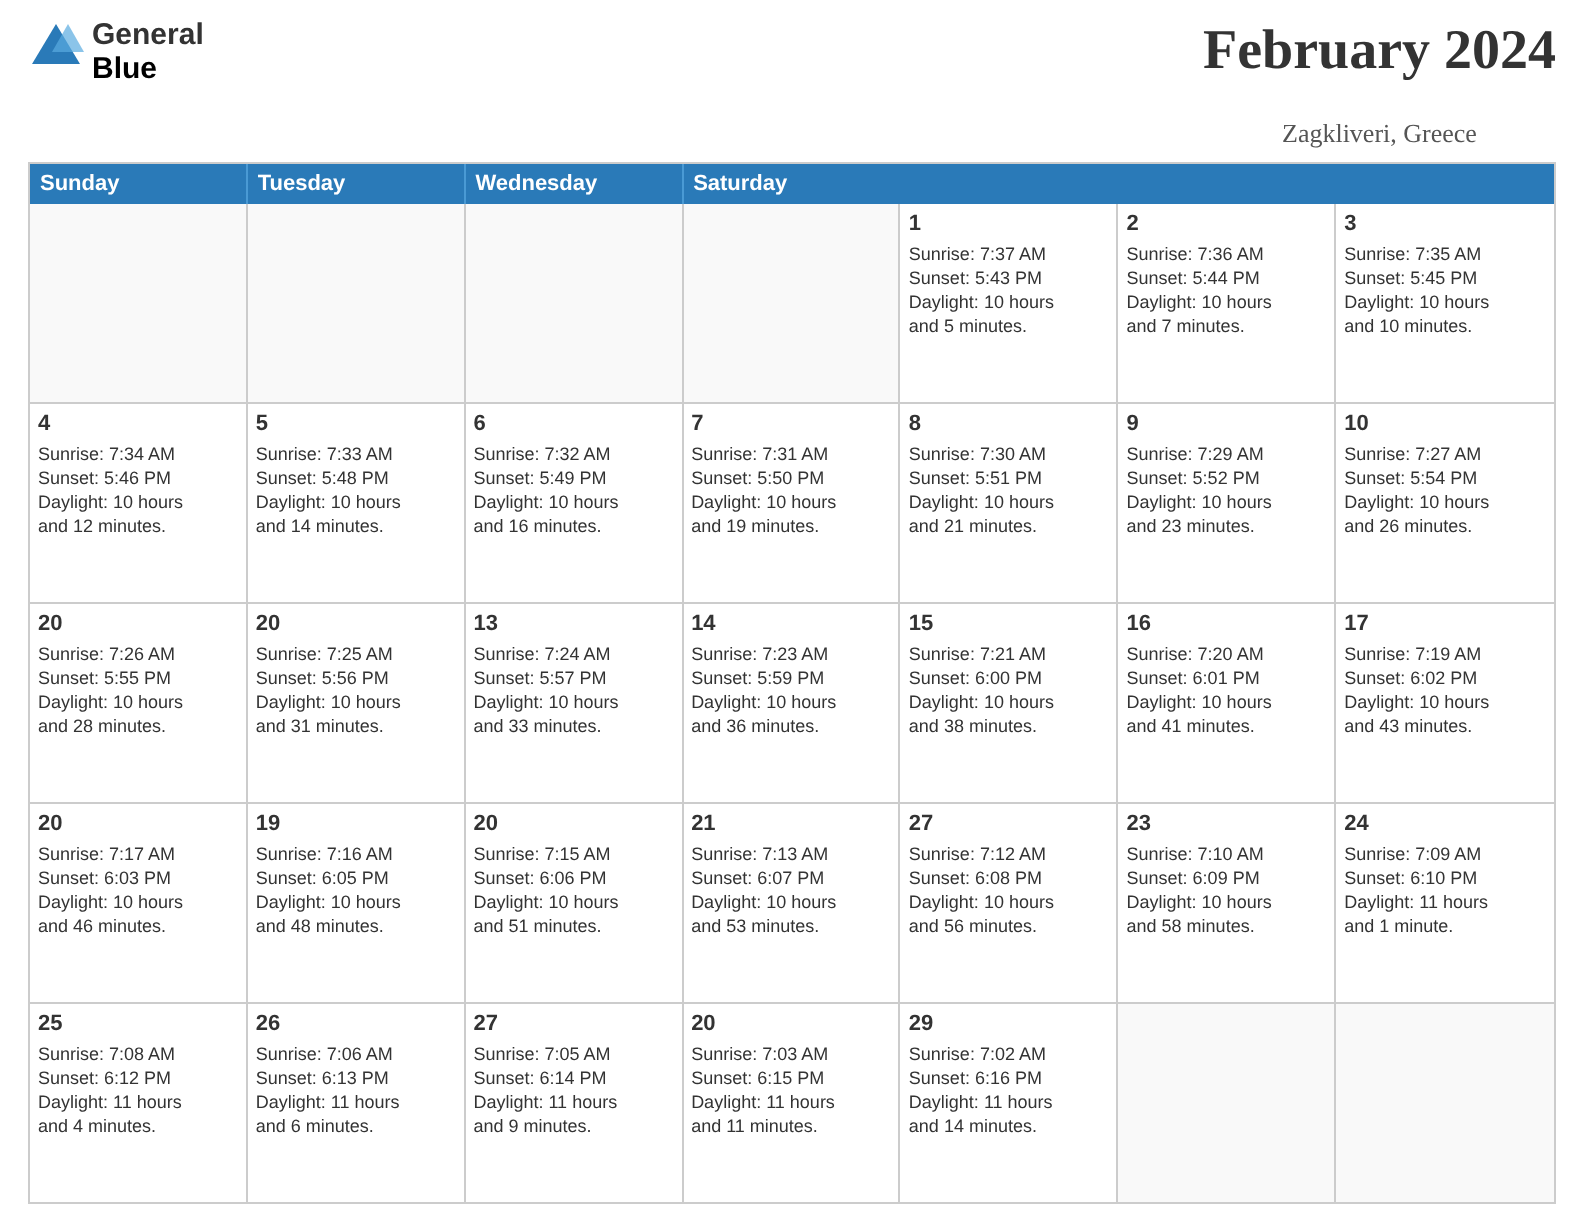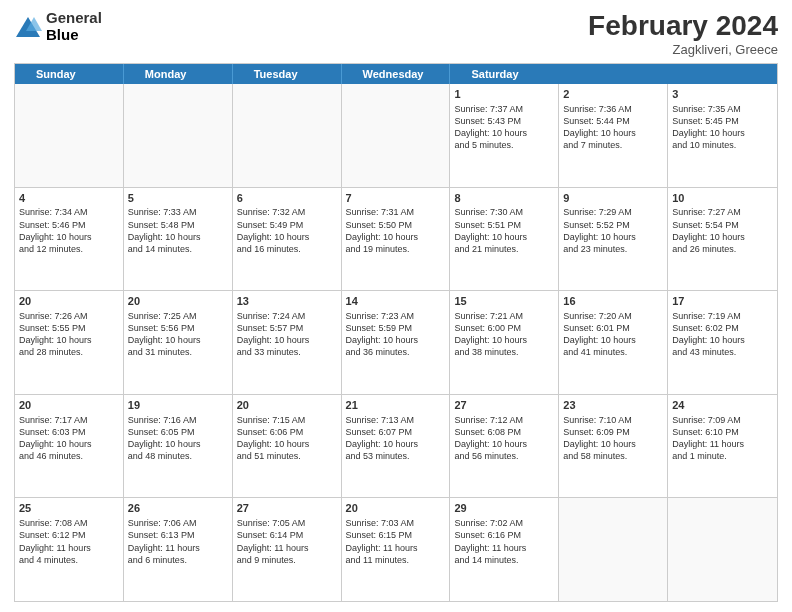--- a/index.html
+++ b/index.html
@@ -18,21 +18,21 @@
       flex-direction: column;
     }
     .header {
       display: flex;
       justify-content: space-between;
       align-items: flex-start;
       margin-bottom: 6px;
     }
     .logo {
       display: flex;
-      align-items: flex-end;
+      align-items: flex-start;
       gap: 4px;
     }
     .logo-text {
       display: flex;
       flex-direction: column;
       line-height: 1.1;
     }
     .logo-general {
       font-size: 15px;
       font-weight: bold;
@@ -41,47 +41,49 @@
     .logo-blue {
       font-size: 15px;
       font-weight: bold;
       color: #000000;
     }
     .logo-icon {
       width: 28px;
       height: 28px;
     }
     .title-block {
-      text-align: right;
+      text-align: center;
+      font-family: Liberation Serif, serif;
     }
     .title-month {
       font-size: 28px;
       font-weight: bold;
       color: #333;
     }
     .title-location {
       font-size: 13px;
       color: #555;
+      margin-top: 17px;
     }
     .calendar {
       flex: 1;
       display: flex;
       flex-direction: column;
       border: 1px solid #ccc;
     }
     .cal-header {
       display: grid;
       grid-template-columns: repeat(7, 1fr);
       background: #2a7ab8;
     }
     .cal-header-cell {
       color: #fff;
       font-size: 11px;
       font-weight: bold;
-      padding: 4px 21px;
+      padding: 4px 5px;
       text-align: left;
       border-right: 1px solid #4a9ad4;
     }
     .cal-header-cell:last-child { border-right: none; }
     .cal-body {
       flex: 1;
       display: flex;
       flex-direction: column;
     }
     .cal-row {
@@ -132,21 +134,20 @@
     </div>
     <div class="title-block">
       <div class="title-month">February 2024</div>
       <div class="title-location">Zagkliveri, Greece</div>
     </div>
   </div>
 
   <div class="calendar">
     <div class="cal-header">
     <div class="cal-header-cell">Sunday</div>
-        <div class="cal-header-cell">Monday</div>
         <div class="cal-header-cell">Tuesday</div>
         <div class="cal-header-cell">Wednesday</div>
         <div class="cal-header-cell">Saturday</div>
       </div>
     <div class="cal-body">
     <div class="cal-row">
           <div class="cal-cell empty"></div>
           <div class="cal-cell empty"></div>
           <div class="cal-cell empty"></div>
           <div class="cal-cell empty"></div>

